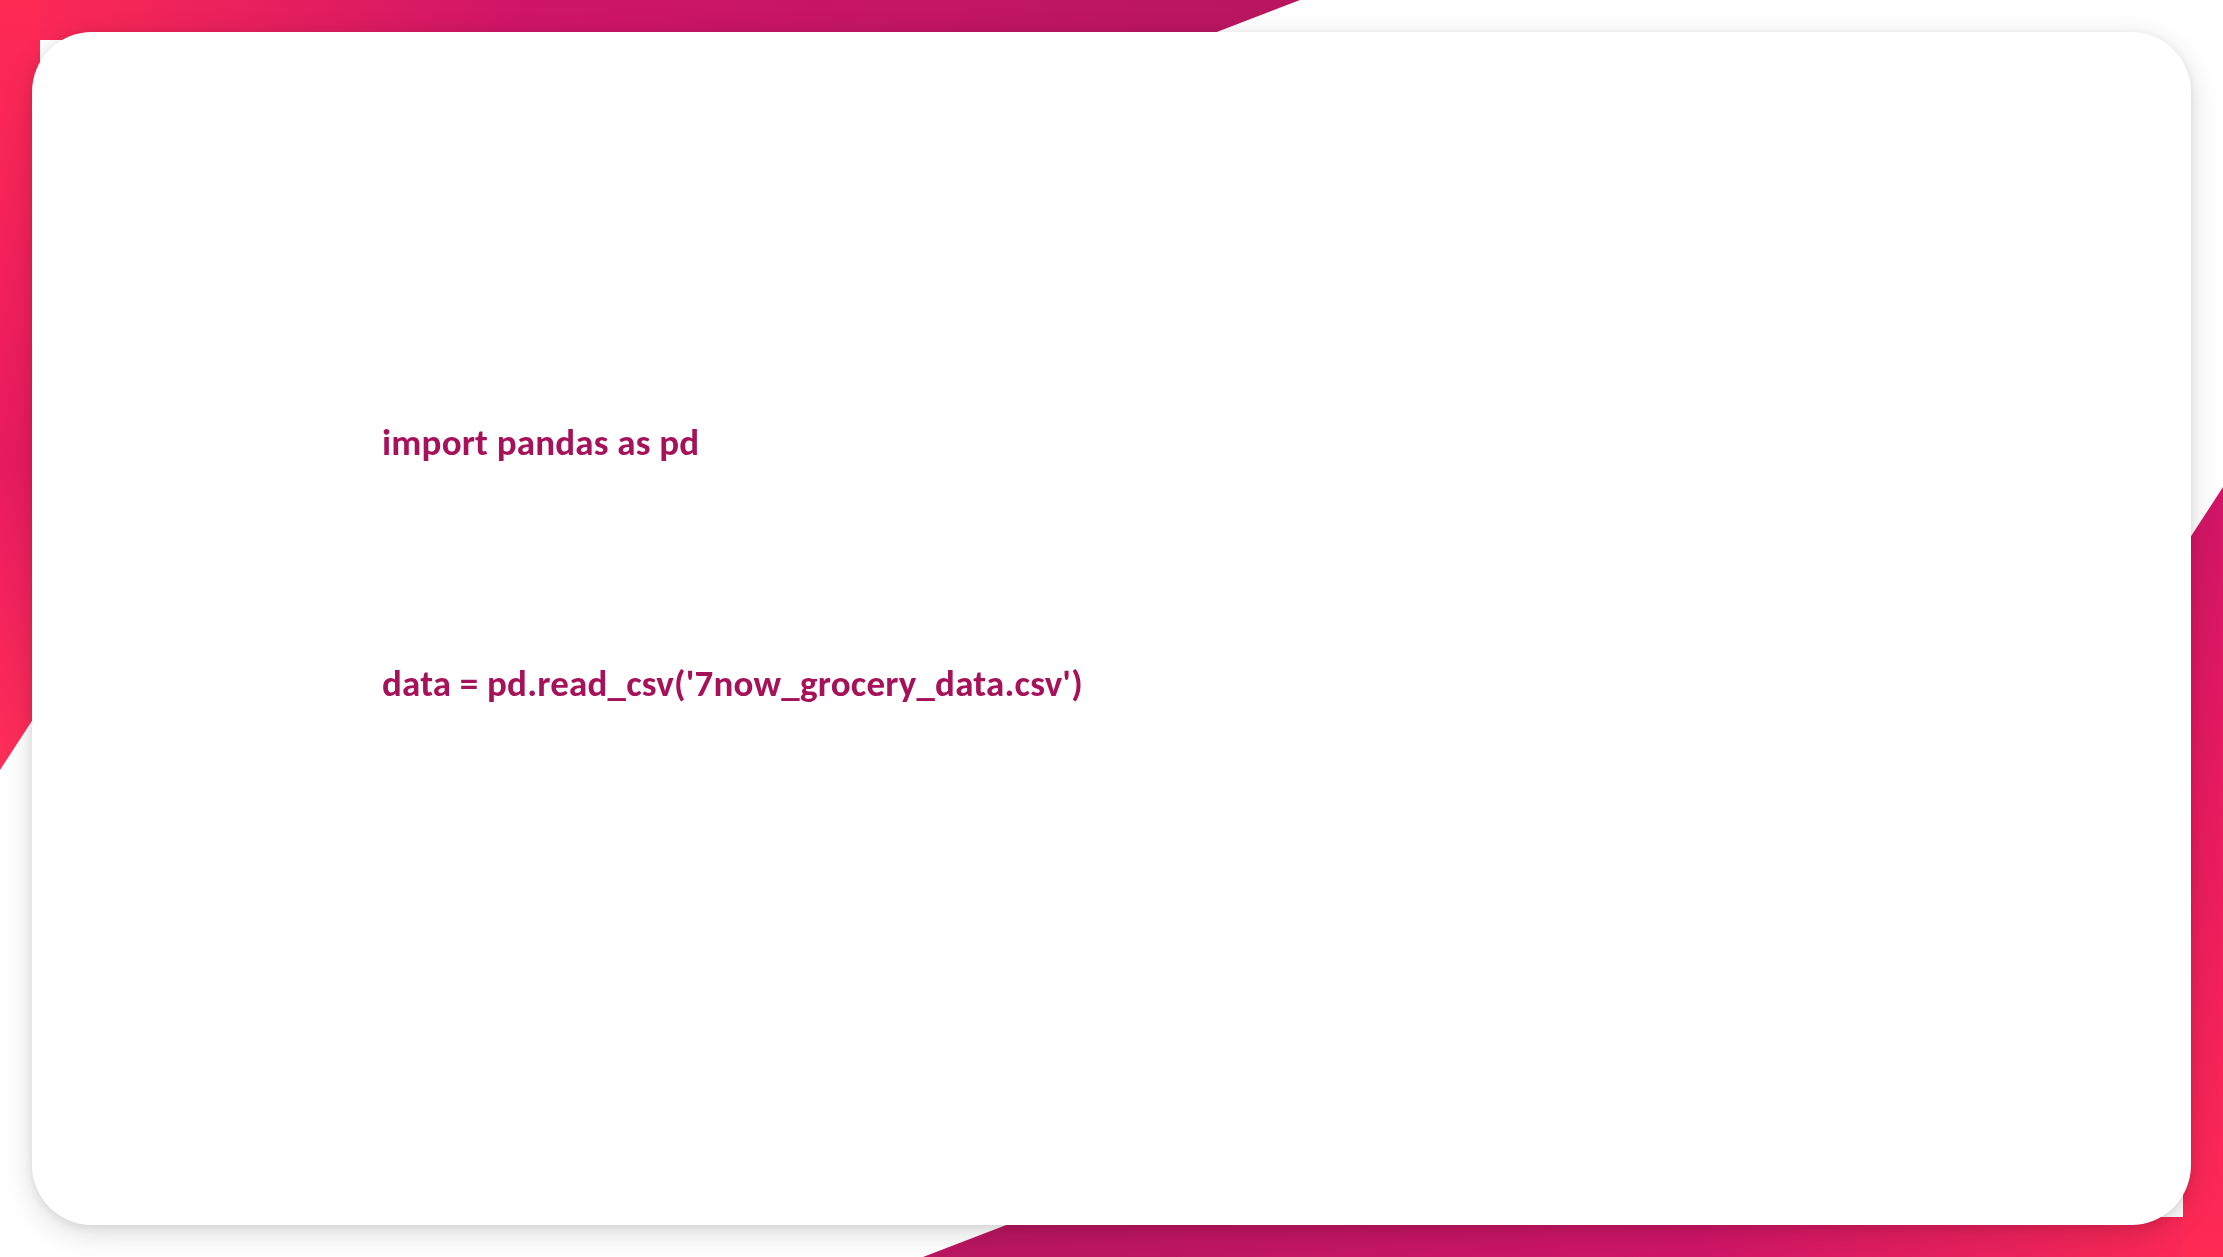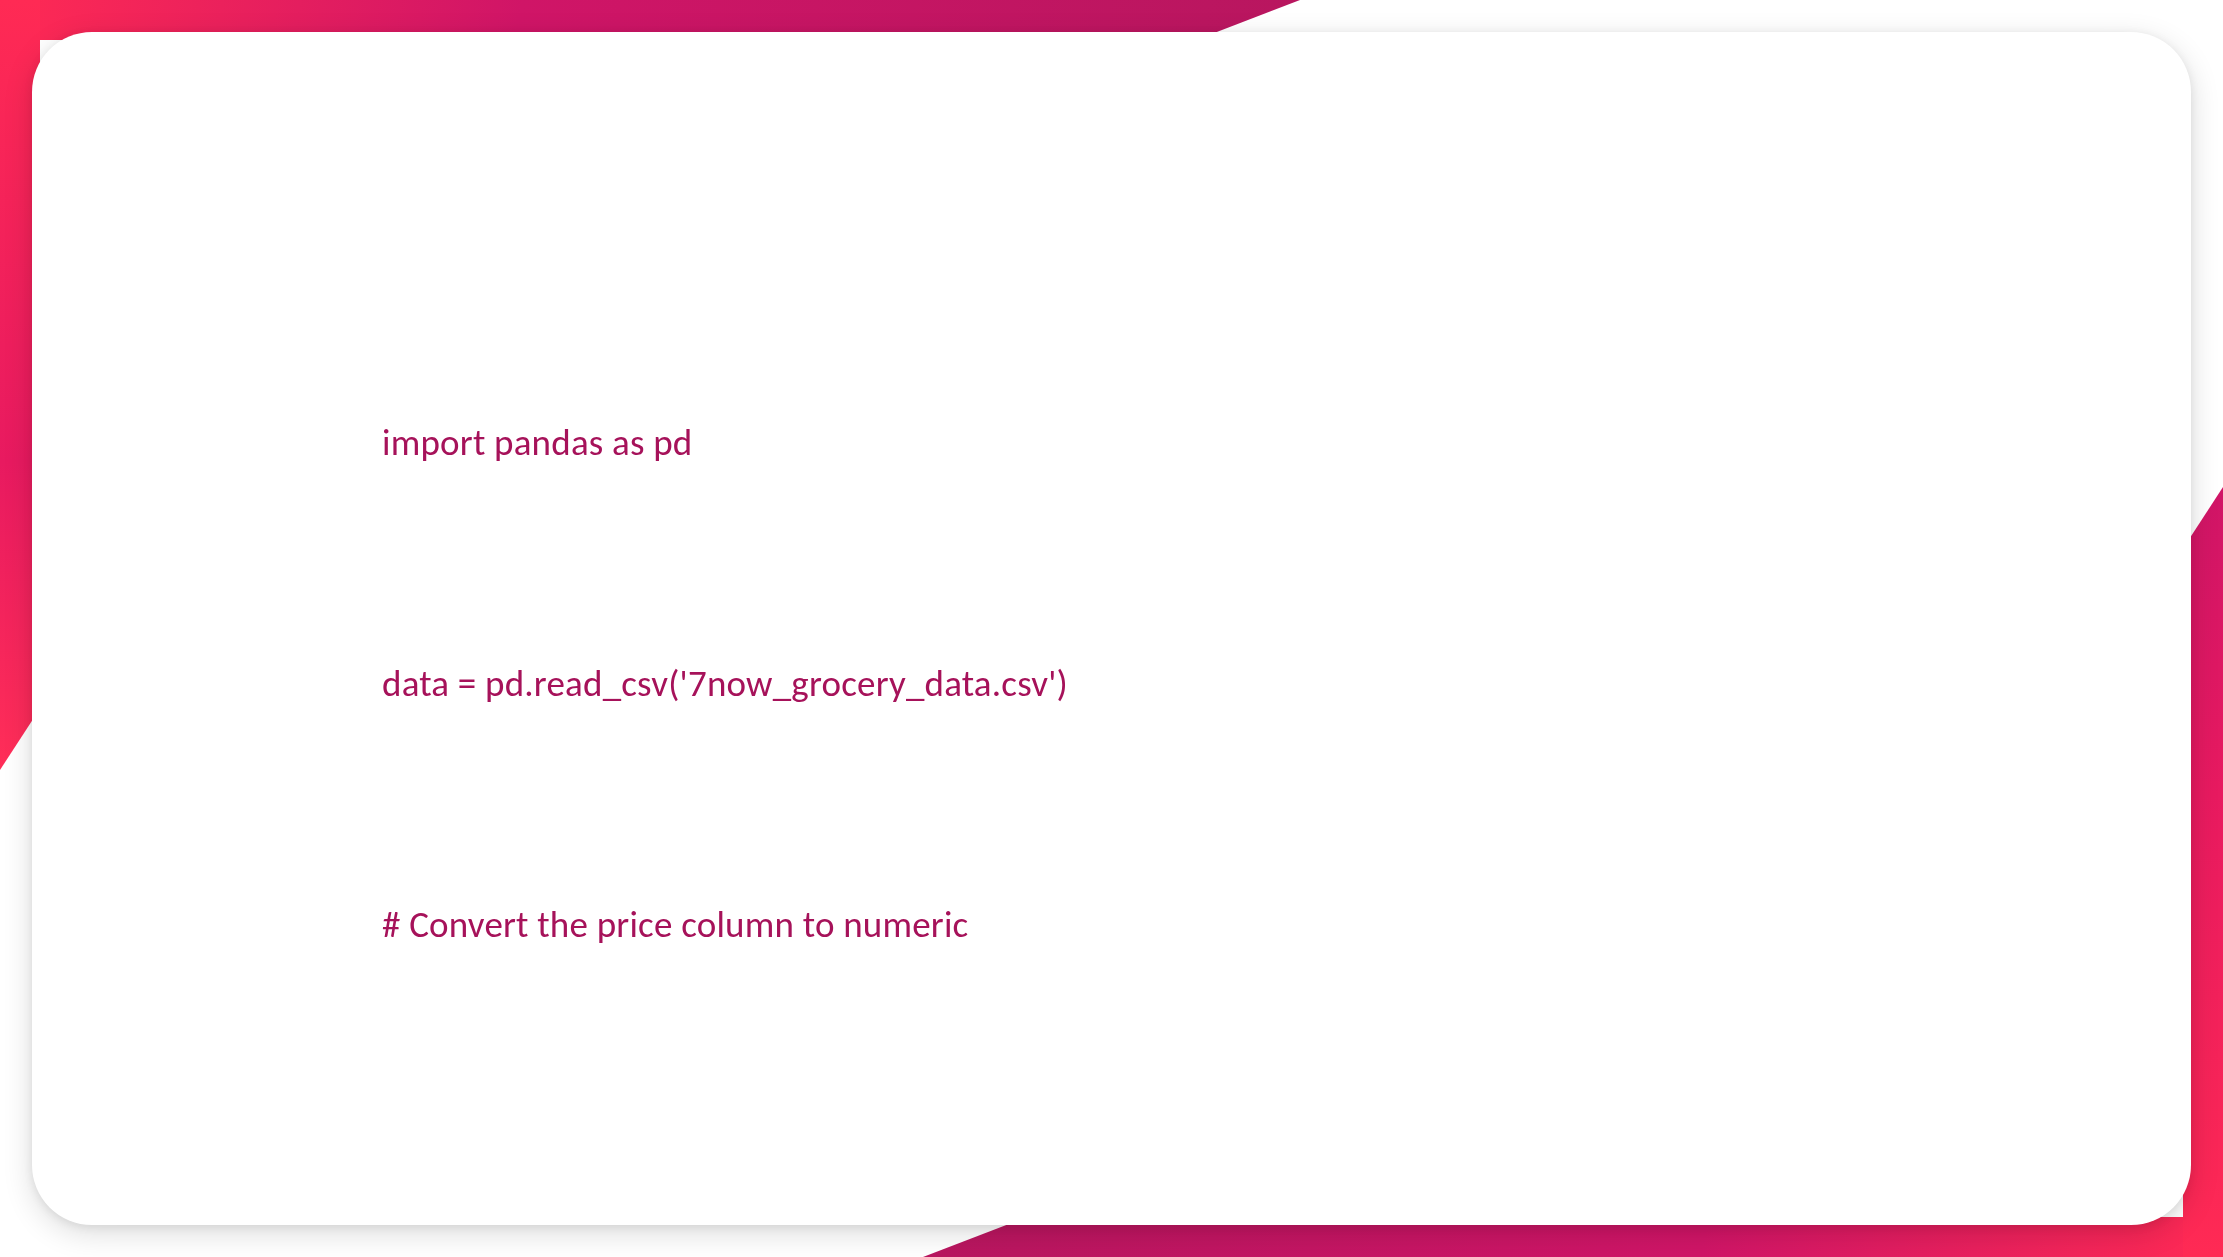--- a/index.html
+++ b/index.html
@@ -59,20 +59,21 @@
 
     .card {
       position: absolute;
       top: 32px;
       left: 32px;
       right: 32px;
       bottom: 32px;
       background: #ffffff;
       border-radius: 60px;
       box-shadow: 0 8px 30px rgba(0,0,0,0.14), 0 2px 10px rgba(0,0,0,0.08);
+      font-weight: bold;
     }
 
     .code-block {
       position: absolute;
       top: 290px;
       left: 350px;
       right: 200px;
       font-size: 37px;
       line-height: 1.305;
       color: #a6125a;
@@ -92,21 +93,20 @@
 <div class="bg-left-shape"></div>
 <div class="bg-bottom-shape"></div>
 <div class="bg-right-shape"></div>
 
 <div class="card">
   <div class="code-block">
     <span class="code-line">import pandas as pd</span>
     <span class="code-line"></span>
     <span class="code-line">data = pd.read_csv('7now_grocery_data.csv')</span>
     <span class="code-line"></span>
-    <span class="code-line"># Convert the price column to numeric</span>
     <span class="code-line"></span>
     
     
     <span class="code-line"></span>
     
     
   </div>
 </div>
 
 </body></html>

